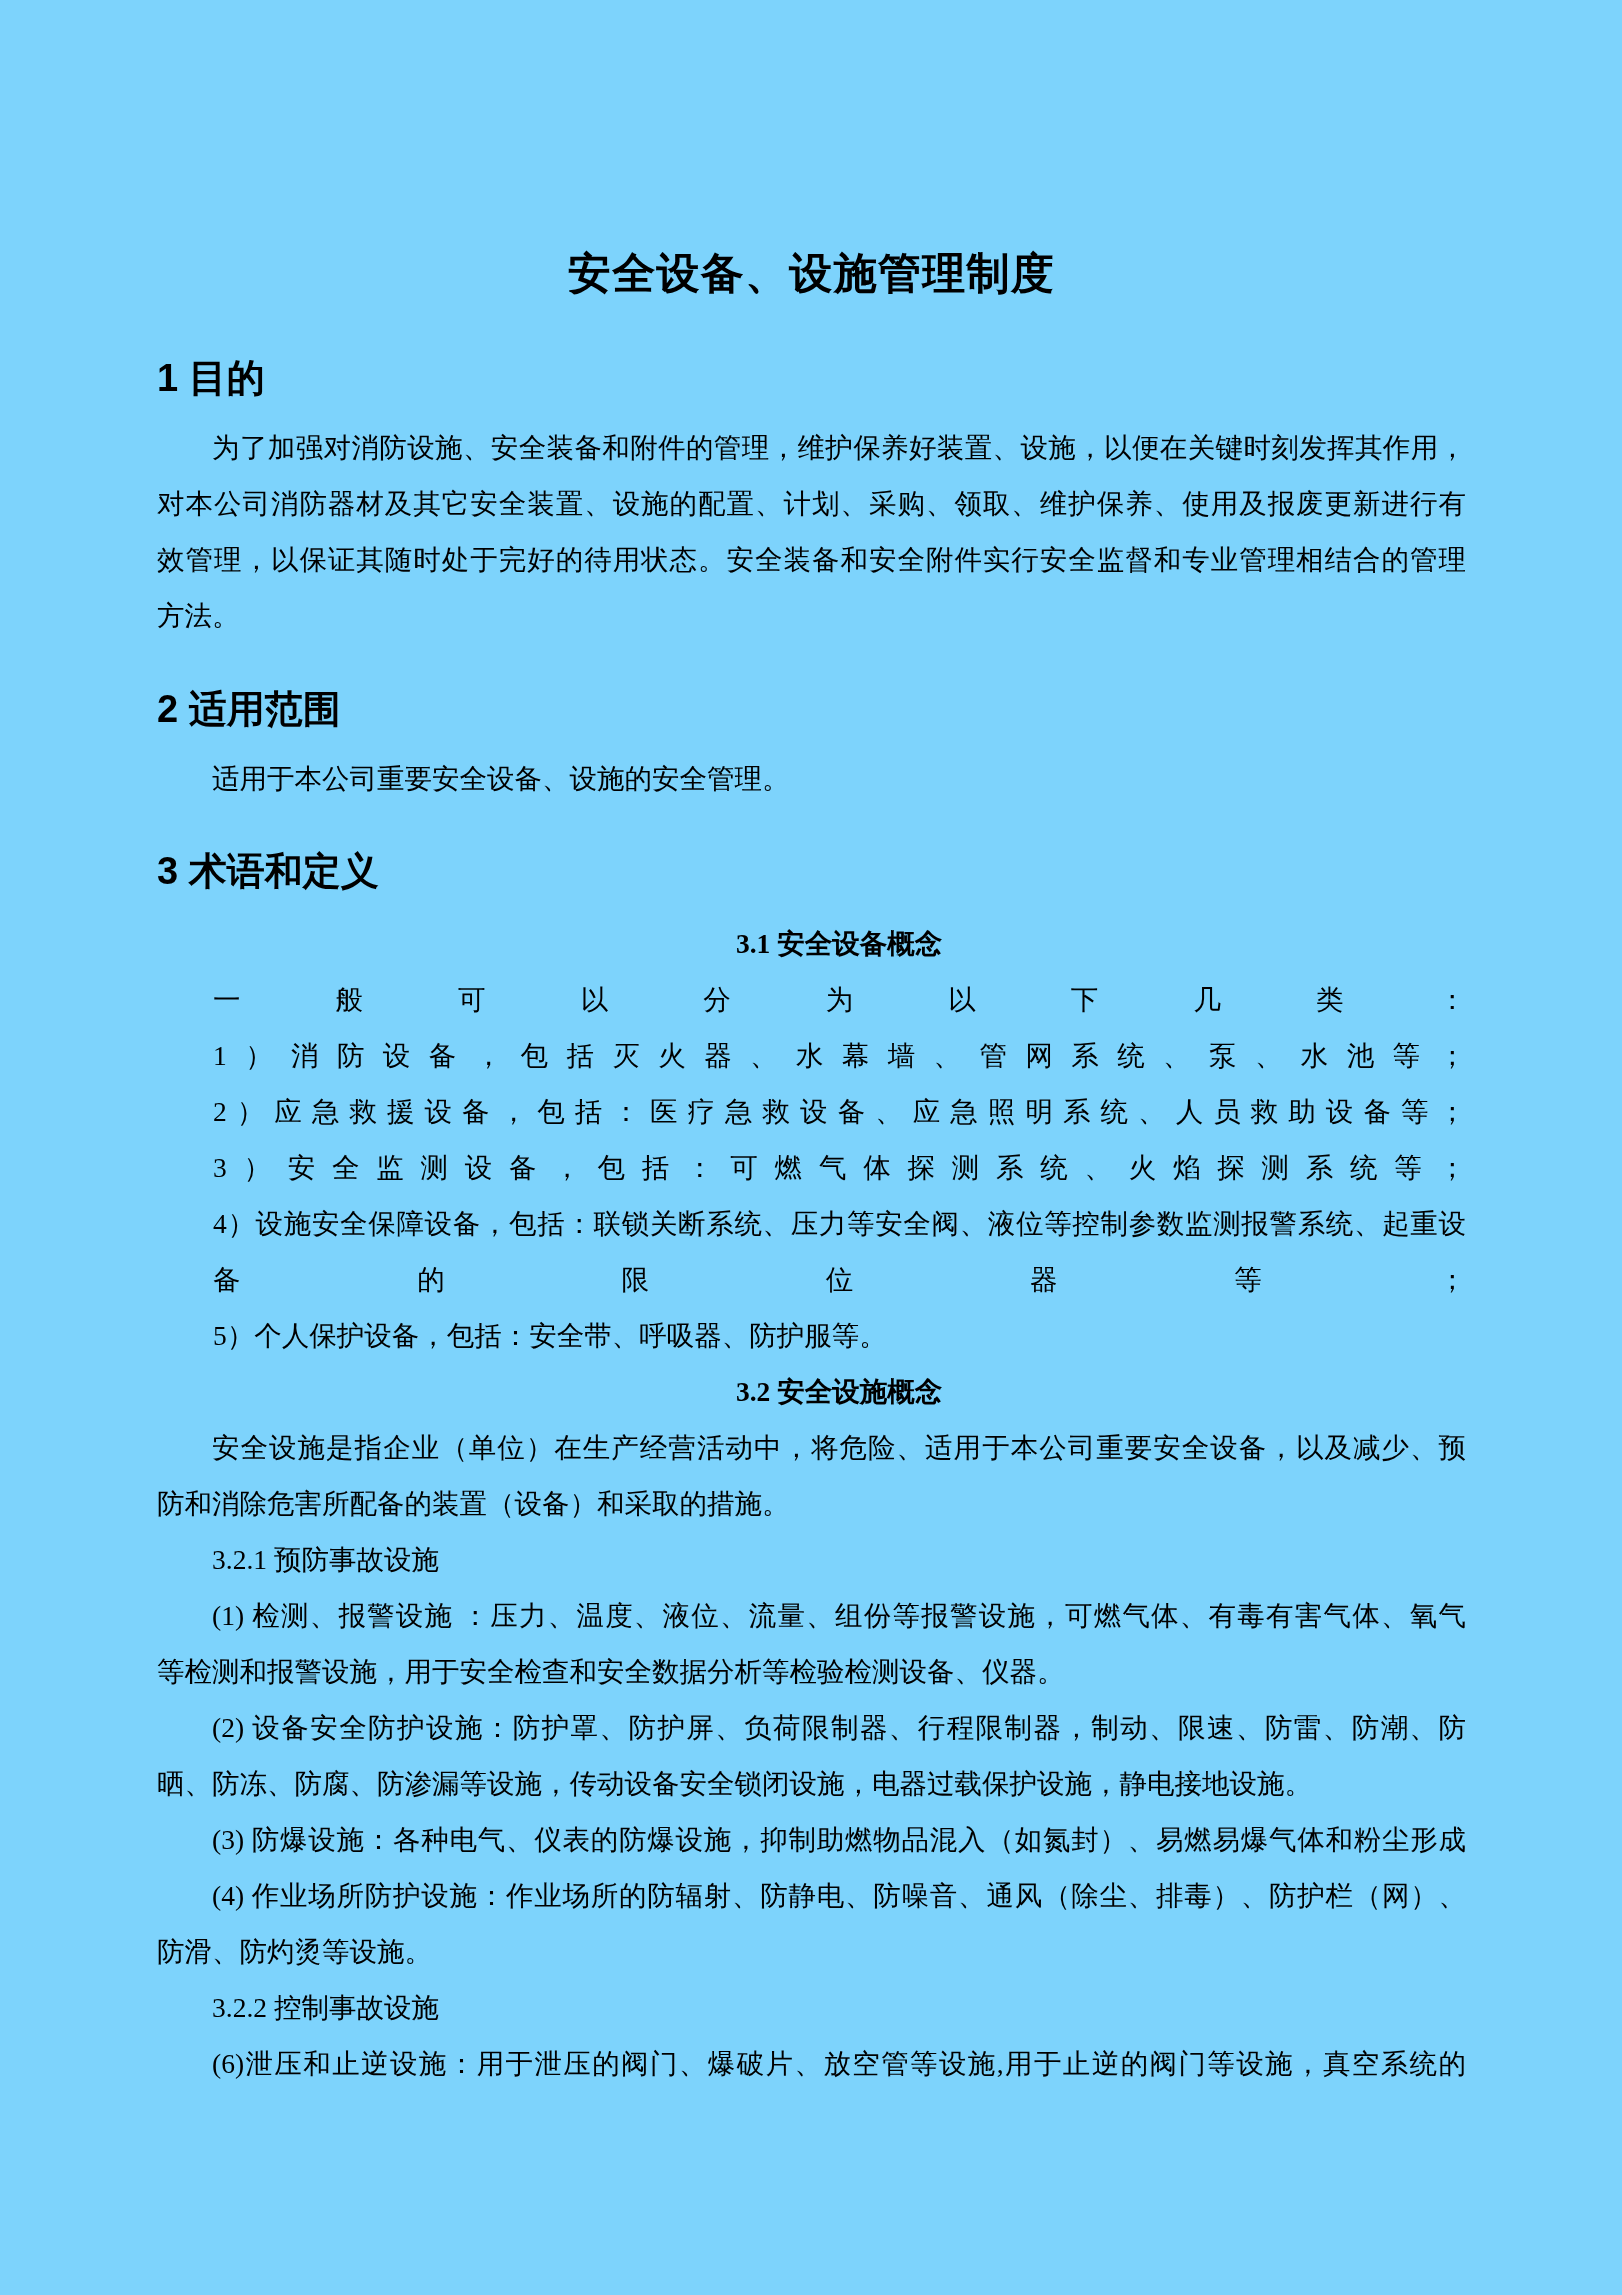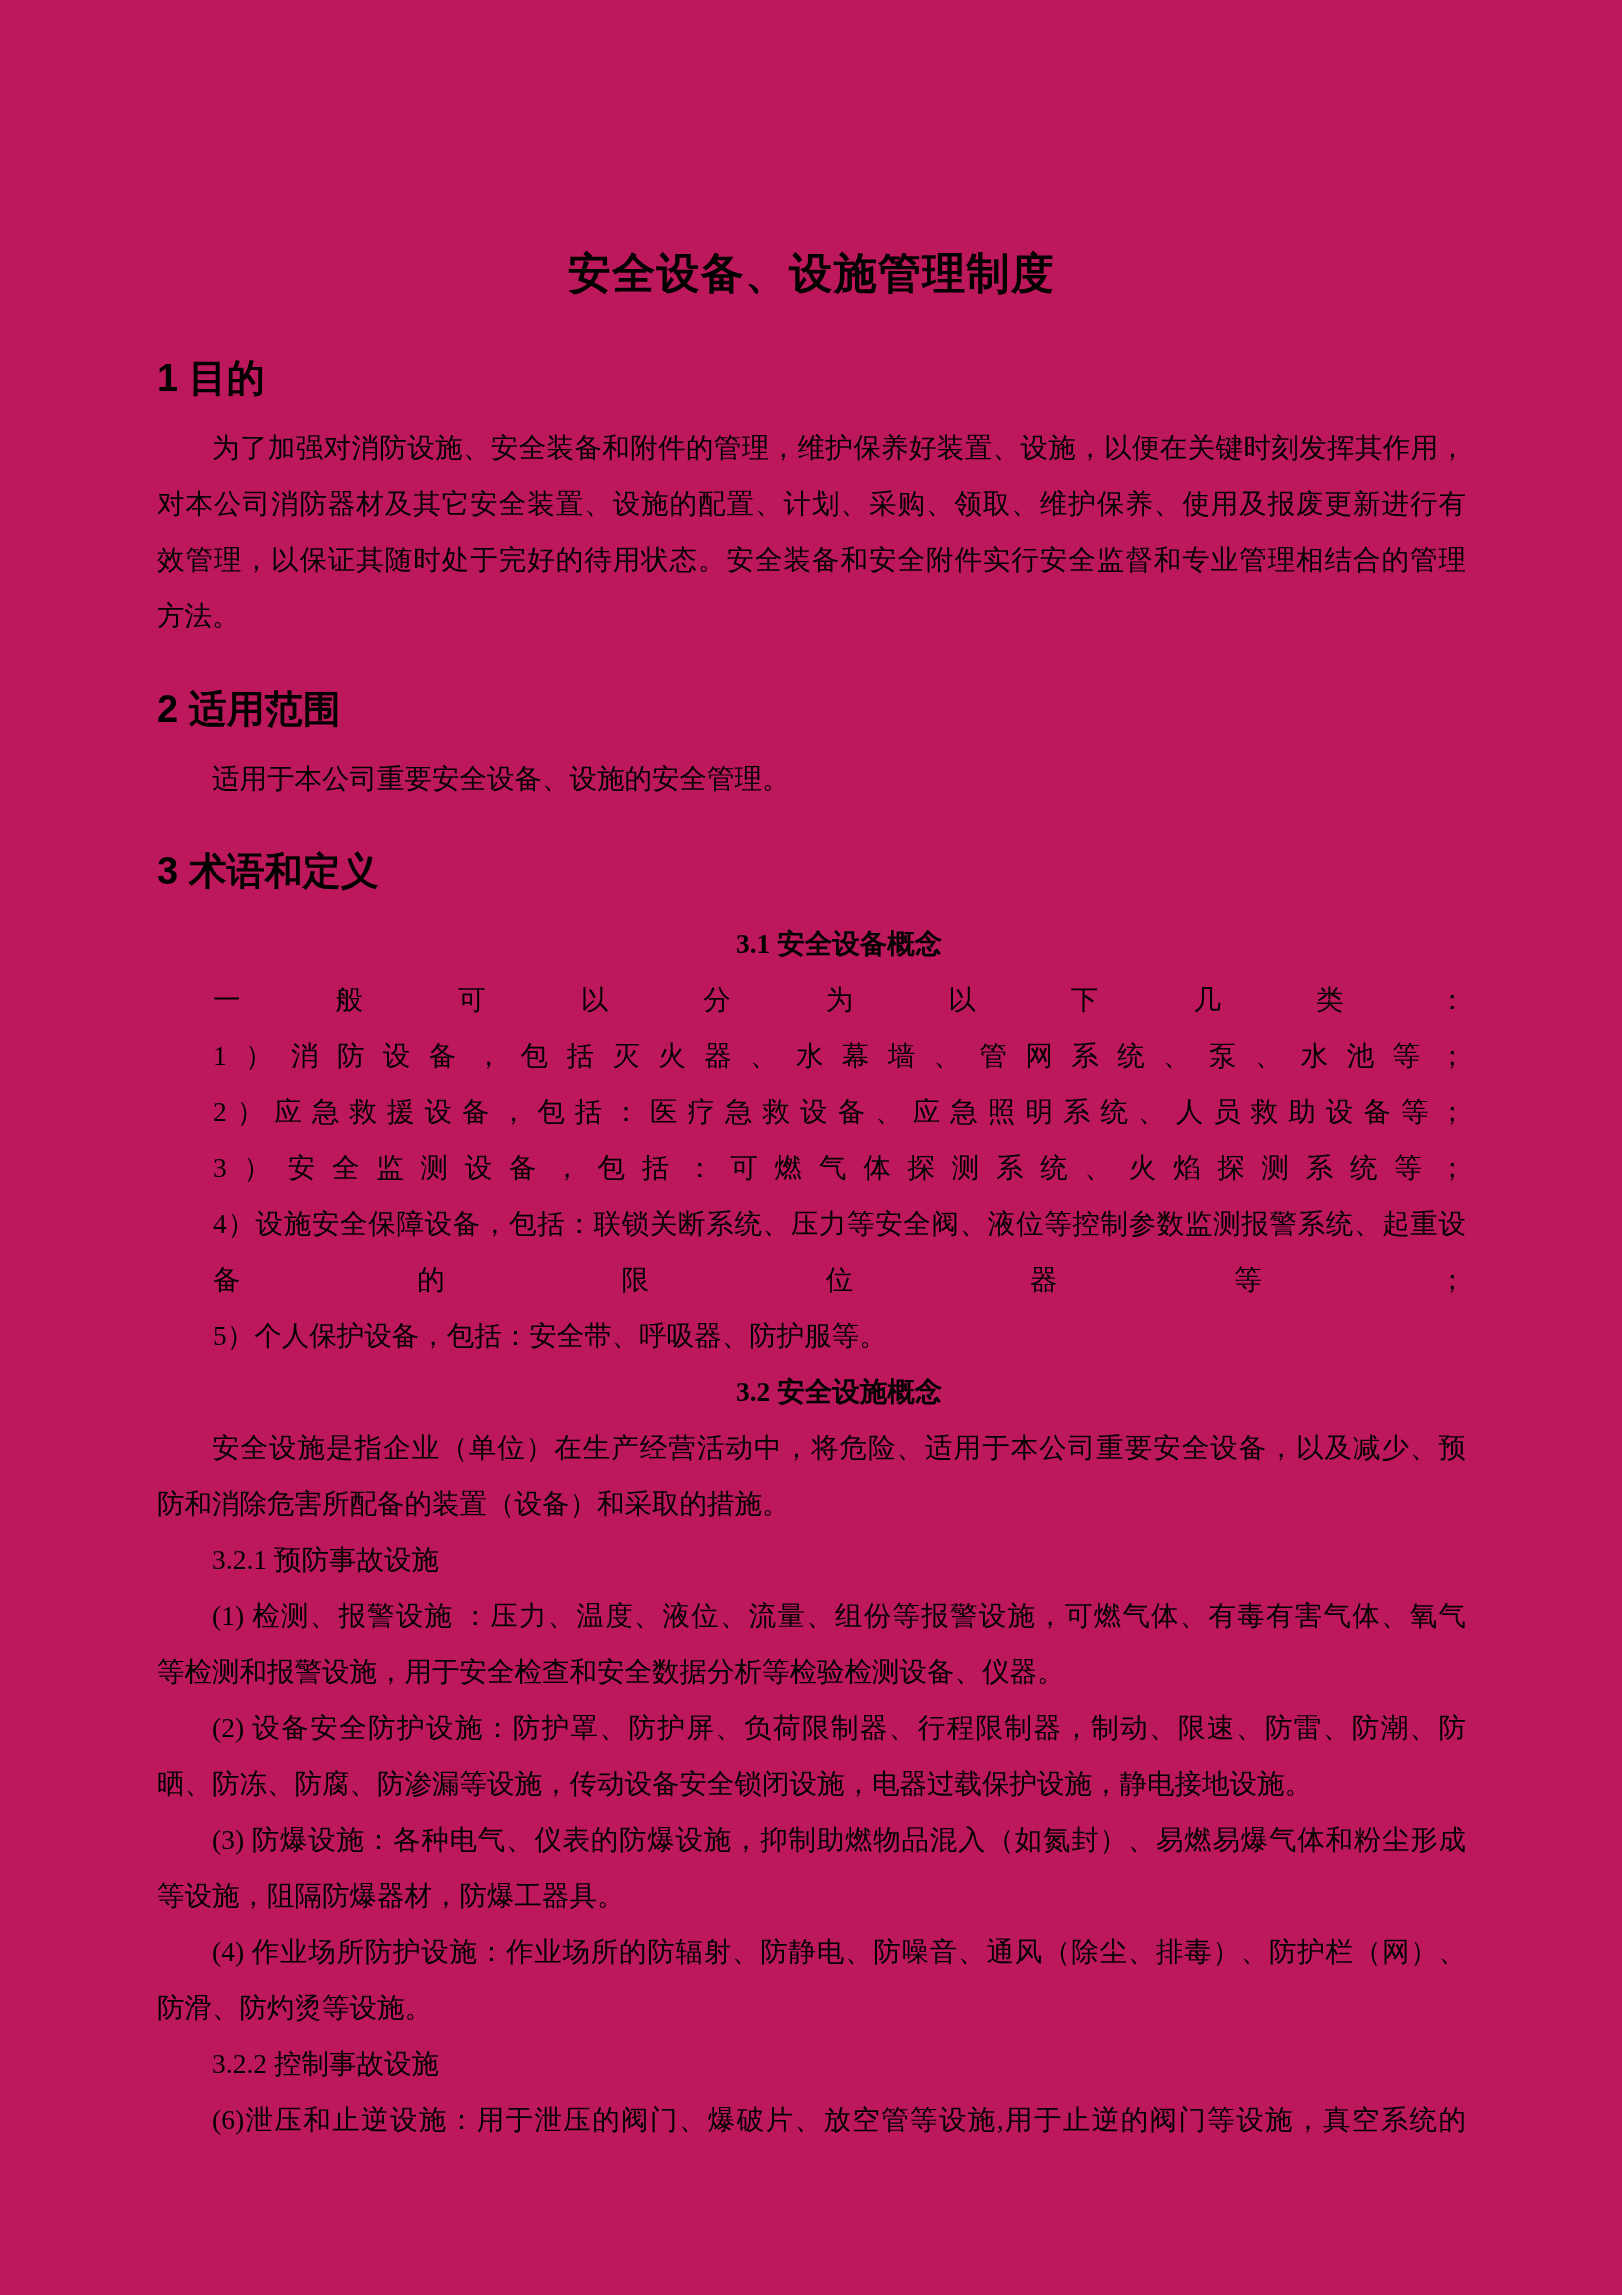--- a/index.html
+++ b/index.html
@@ -1,21 +1,21 @@
 <!DOCTYPE html>
 <html style="font-size:10.5px"><head>
 <meta charset="utf-8">
 <style>
   * { margin: 0; padding: 0; box-sizing: border-box; }
   html, body { background: #ffffff; }
   .page {
     position: relative;
     width: 1623px;
     height: 2295px;
-    background: #be185d;
+    background: #7dd3fc;
     color: #000000;
     padding: 238px 157px 0 157px;
     overflow: hidden;
     font-family: "Liberation Serif", "DejaVu Serif", serif;
   }
   .title {
     font-family: "Liberation Serif", "DejaVu Serif", serif;
     font-weight: 700;
     font-size: 43px;
     line-height: 72px;
@@ -95,21 +95,20 @@
   <div class="para">
     <div class="line fill ind">(1) 检测、报警设施 ：压力、温度、液位、流量、组份等报警设施，可燃气体、有毒有害气体、氧气</div>
     <div class="line">等检测和报警设施，用于安全检查和安全数据分析等检验检测设备、仪器。</div>
   </div>
   <div class="para">
     <div class="line fill ind">(2) 设备安全防护设施：防护罩、防护屏、负荷限制器、行程限制器，制动、限速、防雷、防潮、防</div>
     <div class="line">晒、防冻、防腐、防渗漏等设施，传动设备安全锁闭设施，电器过载保护设施，静电接地设施。</div>
   </div>
   <div class="para">
     <div class="line fill ind">(3) 防爆设施：各种电气、仪表的防爆设施，抑制助燃物品混入（如氮封）、易燃易爆气体和粉尘形成</div>
-    <div class="line">等设施，阻隔防爆器材，防爆工器具。</div>
   </div>
   <div class="para">
     <div class="line fill ind">(4) 作业场所防护设施：作业场所的防辐射、防静电、防噪音、通风（除尘、排毒）、防护栏（网）、</div>
     <div class="line">防滑、防灼烫等设施。</div>
   </div>
 
   <div class="line ind">3.2.2 控制事故设施</div>
   <div class="para">
     <div class="line fill ind">(6)泄压和止逆设施：用于泄压的阀门、爆破片、放空管等设施,用于止逆的阀门等设施，真空系统的</div>
   </div>

